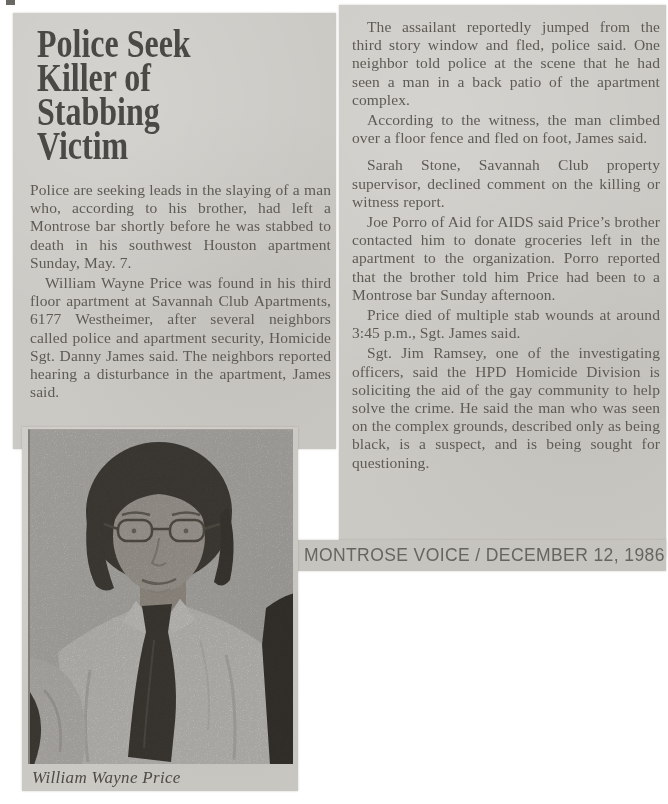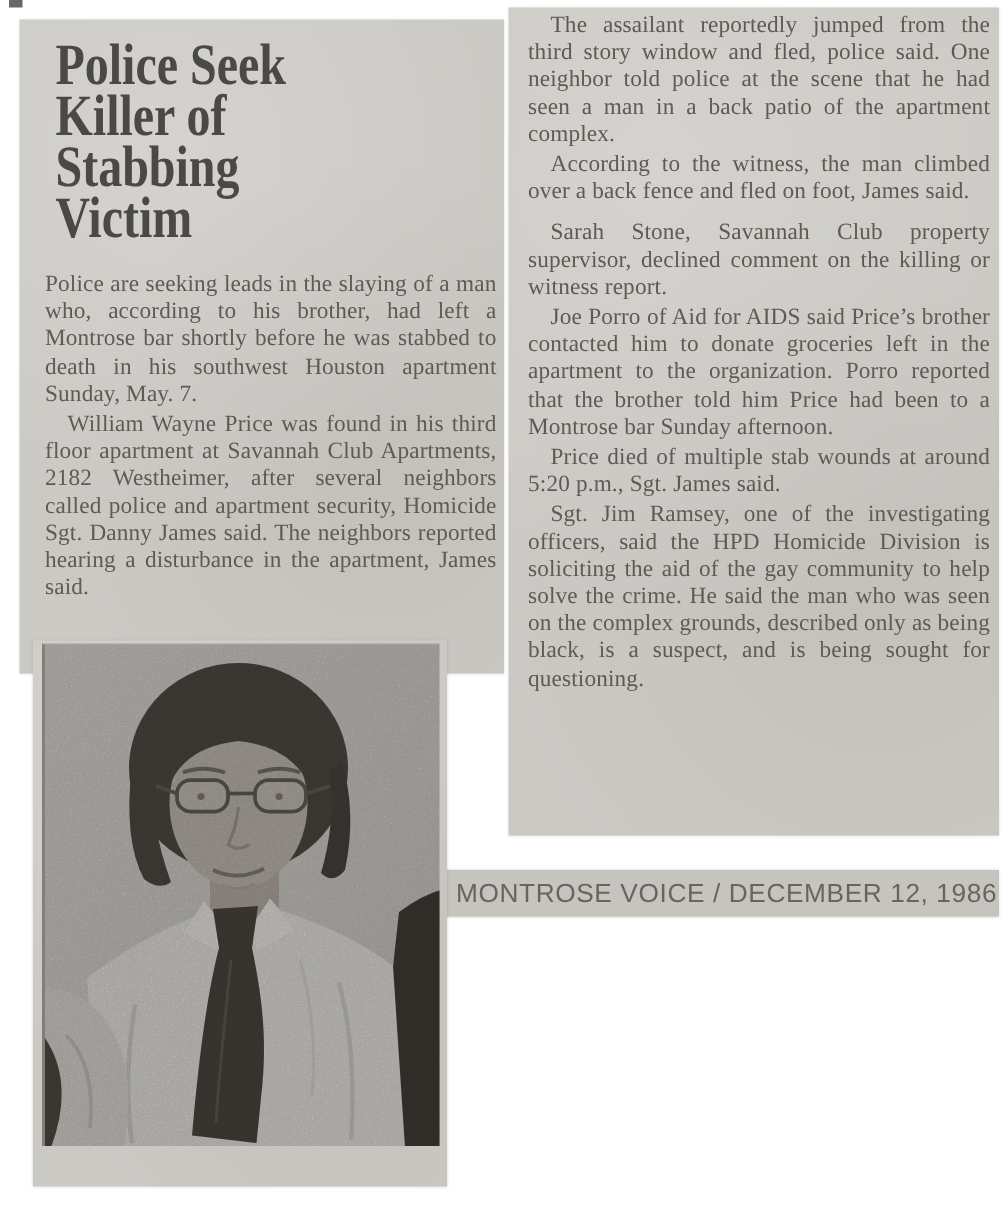--- a/index.html
+++ b/index.html
@@ -40,35 +40,35 @@
     font-weight:bold;
     color:var(--headline-ink);
     transform:scaleX(.82);
     transform-origin:left top;
     letter-spacing:0px;
     white-space:nowrap;
   }
   .left-body{padding:8px 5px 0 17px;}
   
   .right-piece{left:339px;top:5px;width:327px;height:552px;}
-  .right-body{padding:3px 6px 0 13px;}
+  .right-body{padding:13px 6px 0 13px;}
   .col p{
     font-size:15.5px;
     line-height:18.2px;
     text-align:justify;
     color:var(--ink);
     text-indent:15px;
     margin-bottom:2px;
     letter-spacing:.1px;
   }
   .col p.no-indent{text-indent:0;}
   .col p.gap-top{margin-top:9px;}
   
   .pub-strip{
-    left:295px;top:580px;width:371px;height:31px;
+    left:295px;top:540px;width:371px;height:31px;
     display:flex;align-items:center;
     background:var(--newsprint-2);
     text-align:right;
   }
   .pub-line{
     font-family:"Liberation Sans", sans-serif;
     font-size:17.5px;
     color:var(--footer-ink);
     letter-spacing:.4px;
     padding-left:9px;
@@ -97,31 +97,31 @@
 <div class="speck"></div>
 
 <div class="piece left-piece">
   <h1 class="headline"><span>Police Seek</span><br>
     <span>Killer of</span><br>
     <span>Stabbing</span><br>
     <span>Victim</span>
   </h1>
   <div class="left-body col">
     <p class="no-indent">Police are seeking leads in the slaying of a man who, according to his brother, had left a Montrose bar shortly before he was stabbed to death in his southwest Houston apartment Sunday, May. 7.</p>
-    <p>William Wayne Price was found in his third floor apartment at Savannah Club Apartments, 2182 Westheimer, after several neighbors called police and apartment security, Homicide Sgt. Danny James said. The neighbors reported hearing a disturbance in the apartment, James said.</p>
+    <p>William Wayne Price was found in his third floor apartment at Savannah Club Apartments, 6177 Westheimer, after several neighbors called police and apartment security, Homicide Sgt. Danny James said. The neighbors reported hearing a disturbance in the apartment, James said.</p>
   </div>
 </div>
 
 <div class="piece right-piece">
   <div class="right-body col">
     <p>The assailant reportedly jumped from the third story window and fled, police said. One neighbor told police at the scene that he had seen a man in a back patio of the apartment complex.</p>
-    <p>According to the witness, the man climbed over a back fence and fled on foot, James said.</p>
+    <p>According to the witness, the man climbed over a floor fence and fled on foot, James said.</p>
     <p class="gap-top">Sarah Stone, Savannah Club property supervisor, declined comment on the killing or witness report.</p>
     <p>Joe Porro of Aid for AIDS said Price’s brother contacted him to donate groceries left in the apartment to the organization. Porro reported that the brother told him Price had been to a Montrose bar Sunday afternoon.</p>
-    <p>Price died of multiple stab wounds at around 5:20 p.m., Sgt. James said.</p>
+    <p>Price died of multiple stab wounds at around 3:45 p.m., Sgt. James said.</p>
     <p>Sgt. Jim Ramsey, one of the investigating officers, said the HPD Homicide Division is soliciting the aid of the gay community to help solve the crime. He said the man who was seen on the complex grounds, described only as being black, is a suspect, and is being sought for questioning.</p>
   </div>
 </div>
 
 <div class="piece pub-strip">
   <span class="pub-line">MONTROSE VOICE / DECEMBER 12, 1986</span>
 </div>
 
 <div class="piece photo-piece">
   <div class="photo-frame">
@@ -181,13 +181,14 @@
       <circle cx="104" cy="101" r="2.4" fill="#655f55" opacity=".75"></circle>
       <circle cx="156" cy="101" r="2.4" fill="#655f55" opacity=".75"></circle>
 
       <path d="M129 108 Q127 124 122 133 Q129 138 136 133" stroke="#948e84" stroke-width="2" fill="none"></path>
       <path d="M112 150 Q129 158 146 149" stroke="#7b756b" stroke-width="2.5" fill="none"></path>
       <path d="M118 160 Q129 165 140 159" stroke="#a39d93" stroke-width="1.5" fill="none"></path>
 
       <rect width="265" height="335" filter="url(#grain)" opacity="0.22" fill="#000"></rect>
     </svg>
   </div>
+  <div class="photo-caption">William Wayne Price</div>
 </div>
 
 </body></html>

